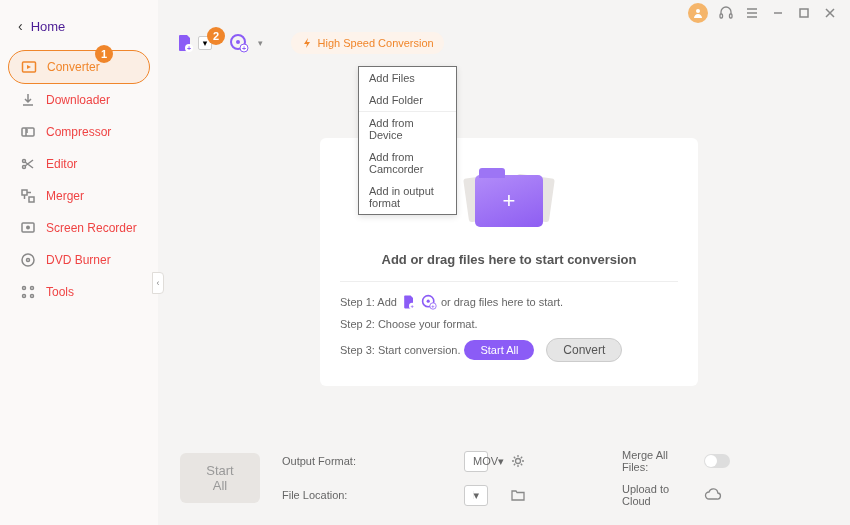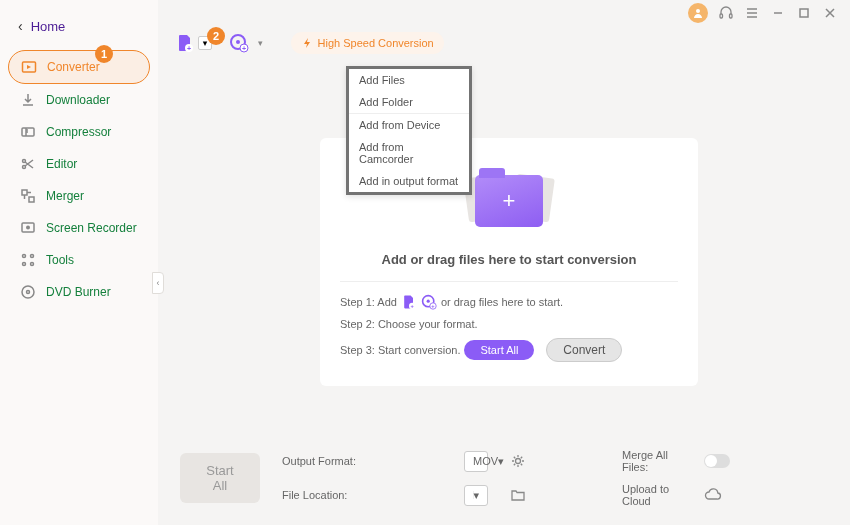--- a/index.html
+++ b/index.html
@@ -3,39 +3,39 @@
 <meta charset="utf-8">
 <style>
 * { margin:0; padding:0; box-sizing:border-box; font-family:-apple-system,BlinkMacSystemFont,"Segoe UI",Arial,sans-serif; }
 body { width:850px; height:525px; background:#f5f4f3; overflow:hidden; position:relative; }
 .window { display:flex; width:100%; height:100%; }
 .sidebar { width:158px; background:#fbf9f8; padding:12px 8px; }
 .sb-header { display:flex; align-items:center; gap:8px; padding:6px 10px 16px; }
 .sb-back { font-size:14px; color:#333; }
 .sb-title { font-size:13px; color:#4c1d95; font-weight:500; }
 .badge1 { position:absolute; left:95px; top:45px; width:18px; height:18px; border-radius:50%; background:#f0862b; color:#fff; font-size:11px; font-weight:bold; display:flex; align-items:center; justify-content:center; z-index:5; }
-.sb-item { display:flex; align-items:center; gap:10px; padding:8px 12px; font-size:12px; color:#15803d; cursor:pointer; border-radius:18px; }
+.sb-item { display:flex; align-items:center; gap:10px; padding:8px 12px; font-size:12px; color:#ef4444; cursor:pointer; border-radius:18px; }
 .sb-item.active { background:#fbeee4; border:1.5px solid #f0862b; color:#f0862b; font-weight:500; }
 .sb-icon { width:16px; height:16px; display:inline-flex; align-items:center; justify-content:center; color:#888; flex-shrink:0; }
 .sb-item.active .sb-icon { color:#f0862b; }
 .main { flex:1; display:flex; flex-direction:column; position:relative; }
 .titlebar { height:26px; display:flex; justify-content:flex-end; align-items:center; gap:10px; padding:0 12px; }
 .tb-icon { width:16px; height:16px; display:inline-flex; align-items:center; justify-content:center; color:#888; }
 .tb-avatar { width:20px; height:20px; border-radius:50%; background:#f5b56a; display:flex; align-items:center; justify-content:center; }
 .topbar { display:flex; align-items:center; padding:6px 20px 6px 16px; gap:8px; }
 .addgroup { display:flex; align-items:center; gap:2px; position:relative; }
 .addicon { width:22px; height:22px; display:inline-flex; align-items:center; justify-content:center; }
 .dd-arrow { width:14px; height:14px; border:1px solid #ccc; border-radius:2px; display:inline-flex; align-items:center; justify-content:center; font-size:9px; background:#fff; position:relative; }
 .badge2 { position:absolute; top:-10px; left:8px; width:18px; height:18px; border-radius:50%; background:#f0862b; color:#fff; font-size:11px; font-weight:bold; display:flex; align-items:center; justify-content:center; z-index:20; }
 .dvd-add { width:22px; height:22px; display:inline-flex; align-items:center; justify-content:center; margin-left:8px; }
 .tabs { margin-left:auto; display:flex; background:#f0eeed; border-radius:12px; overflow:hidden; border:1px solid #e0ddd9; }
 .tab { padding:4px 28px; font-size:11px; color:#666; cursor:pointer; }
 .tab.active { background:#fff; border-radius:12px; }
 .hispeed { margin-left:20px; display:flex; align-items:center; gap:5px; font-size:11px; color:#f0862b; background:#fdf3eb; padding:5px 10px; border-radius:12px; }
-.dropdown { position:absolute; top:66px; left:188px; width:126px; background:#fff; border:3px solid #737373; box-shadow:0 2px 6px rgba(0,0,0,.12); z-index:15; font-size:11px; color:#555; }
+.dropdown { position:absolute; top:66px; left:200px; width:99px; background:#fff; border:1px solid #737373; box-shadow:0 2px 6px rgba(0,0,0,.12); z-index:15; font-size:11px; color:#555; }
 .dd-item { padding:5px 10px; cursor:pointer; }
 .dd-sep { border-top:1px solid #eee; }
 .content { flex:1; padding:20px 22px 0 22px; display:flex; flex-direction:column; }
 .dropzone { background:#fff; border-radius:6px; flex:1; display:flex; flex-direction:column; align-items:center; padding:30px 20px 16px; margin:58px 0 0 140px; max-width:378px; max-height:248px; }
 .folder-illus { width:90px; height:70px; position:relative; margin-bottom:18px; display:flex; align-items:center; justify-content:center; }
 .ghost { width:38px; height:44px; background:#e8e5e2; border-radius:3px; position:absolute; }
 .ghost.g1 { left:2px; top:8px; transform:rotate(-8deg); }
 .ghost.g2 { right:2px; top:8px; transform:rotate(8deg); }
 .folder { width:68px; height:52px; background:linear-gradient(160deg,#b28cf9,#8e5ef2); border-radius:5px; position:relative; z-index:2; display:flex; align-items:center; justify-content:center; }
 .folder:before { content:""; position:absolute; top:-7px; left:4px; width:26px; height:10px; background:#9d75f5; border-radius:3px 3px 0 0; }
@@ -118,36 +118,36 @@
           <svg width="16" height="16" viewBox="0 0 16 16" fill="none" stroke="currentColor" stroke-width="1.5">
             <rect x="2" y="3" width="12" height="9" rx="1"></rect>
             <circle cx="8" cy="7.5" r="2" fill="currentColor" stroke="none"></circle>
           </svg>
         </span>
       <span>Screen Recorder</span>
     </div>
     <div class="sb-item">
       <span class="sb-icon">
           <svg width="16" height="16" viewBox="0 0 16 16" fill="none" stroke="currentColor" stroke-width="1.5">
+            <circle cx="8" cy="8" r="6"></circle>
+            <circle cx="8" cy="8" r="1.5"></circle>
+          </svg>
+        </span>
+      <span>DVD Burner</span>
+    </div>
+    <div class="sb-item">
+      <span class="sb-icon">
+          <svg width="16" height="16" viewBox="0 0 16 16" fill="none" stroke="currentColor" stroke-width="1.5">
             <circle cx="4" cy="4" r="1.5"></circle>
             <circle cx="12" cy="4" r="1.5"></circle>
             <circle cx="4" cy="12" r="1.5"></circle>
             <circle cx="12" cy="12" r="1.5"></circle>
           </svg>
         </span>
       <span>Tools</span>
-    </div>
-    <div class="sb-item">
-      <span class="sb-icon">
-          <svg width="16" height="16" viewBox="0 0 16 16" fill="none" stroke="currentColor" stroke-width="1.5">
-            <circle cx="8" cy="8" r="6"></circle>
-            <circle cx="8" cy="8" r="1.5"></circle>
-          </svg>
-        </span>
-      <span>DVD Burner</span>
     </div>
   </div>
 
   <div class="collapse-handle">‹</div>
 
   <div class="main">
 
     <div class="titlebar">
       <span class="tb-avatar">
           <svg width="12" height="12" viewBox="0 0 12 12" fill="#fff">

